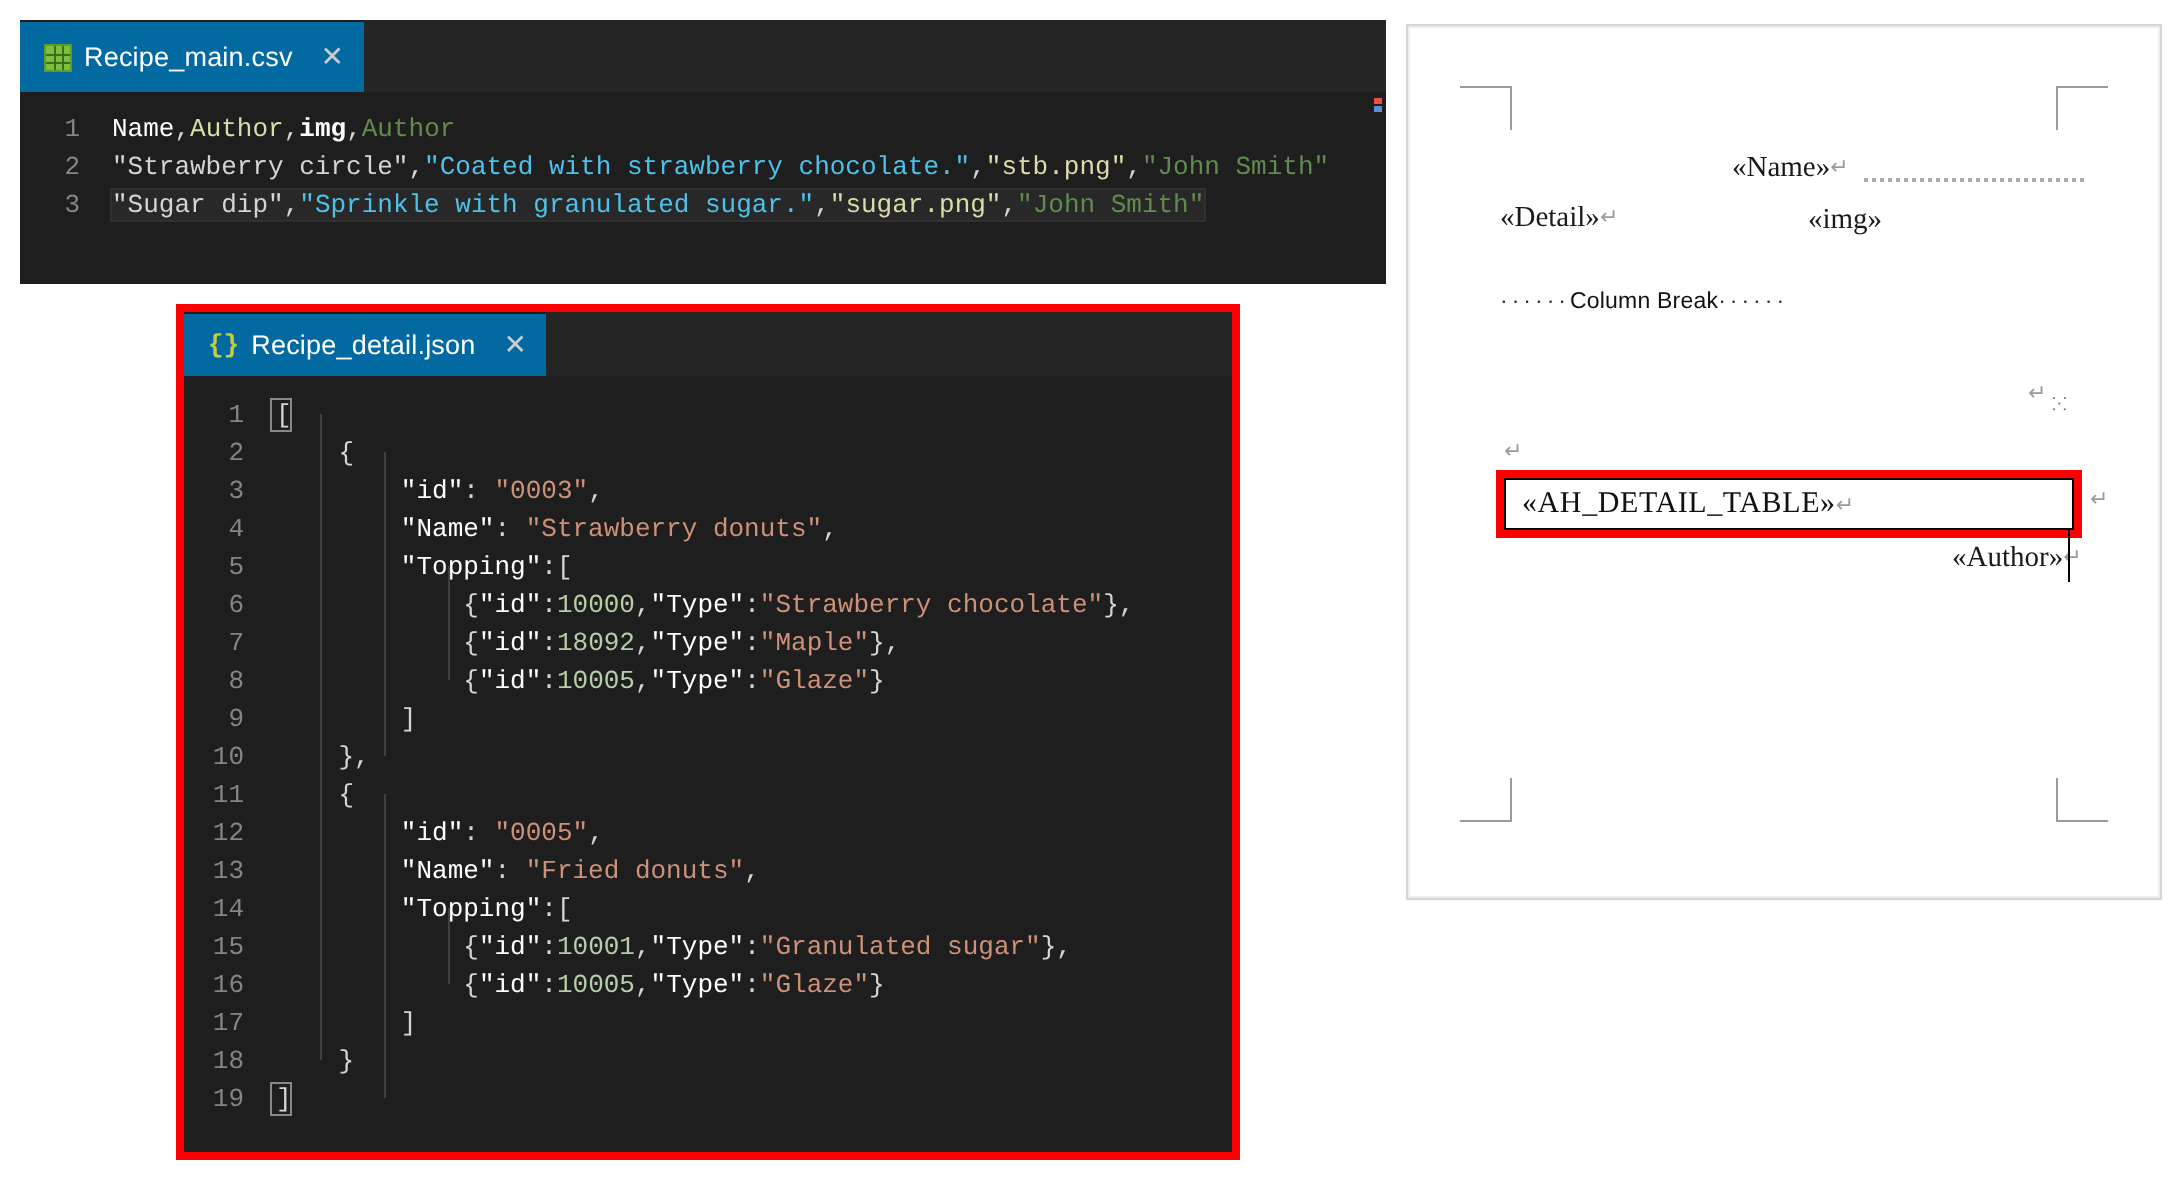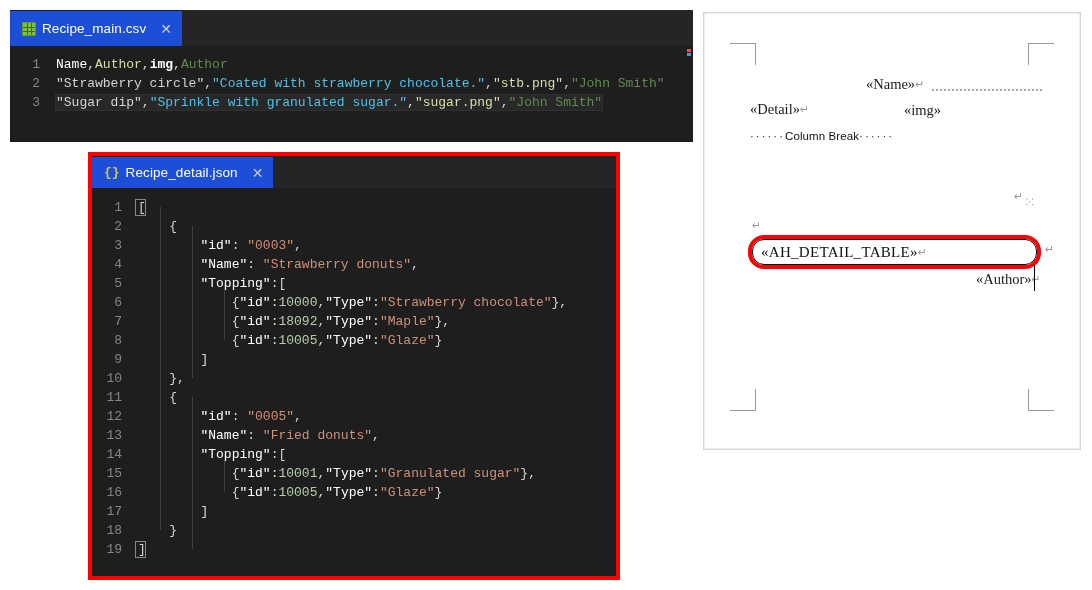--- a/index.html
+++ b/index.html
@@ -29,21 +29,21 @@
     height: 36px;
     background: #252526;
     display: flex;
     align-items: stretch;
   }
   .tab {
     display: flex;
     align-items: center;
     gap: 6px;
     padding: 0 10px 0 12px;
-    background: #1d4ed8;
+    background: #0369a1;
     color: #ffffff;
     font-size: 13.5px;
     border-top: 1px solid #1e1e1e;
     position: relative;
     white-space: nowrap;
   }
   .tab .tab-label { color: #ffffff; letter-spacing: .1px; }
   .tab .tab-close {
     color: #cccccc;
     font-size: 14px;
@@ -329,34 +329,34 @@
     <div class="dotrule" style="left:228px; top:76px; width:110px;"></div>
 
     <div class="field" style="left:46px; top:88px;">
       <span>«Detail»</span><span class="pilcrow">↵</span>
     </div>
 
     <div class="field" style="left:200px; top:89px;">
       <span>«img»</span>
     </div>
 
-    <div class="colbreak" style="left:46px; top:117px;text-align:center;">
+    <div class="colbreak" style="left:46px; top:132px;text-align:center;">
       <span class="dots">······</span><span>Column Break</span><span class="dots">······</span>
     </div>
 
     <div class="field" style="left:310px; top:177px; font-size:11px;">
       <span class="pilcrow">↵</span>
     </div>
     <div class="tinydots" style="left:322px; top:182px;">⁙</div>
 
     <div class="field" style="left:48px; top:206px; font-size:11px;">
       <span class="pilcrow">↵</span>
     </div>
 
-    <div class="table-box" style="left:48px; top:226px; width:285px; height:26px;border-radius:12px;">
+    <div class="table-box" style="left:48px; top:226px; width:285px; height:26px;">
       <span>«AH_DETAIL_TABLE»</span>
         <span class="pilcrow">↵</span>
     </div>
     <div class="field" style="left:341px; top:230px; font-size:11px;">
       <span class="pilcrow">↵</span>
     </div>
 
     <div class="field" style="left:272px; top:258px;">
       <span>«Author»</span><span class="pilcrow">↵</span>
     </div>

